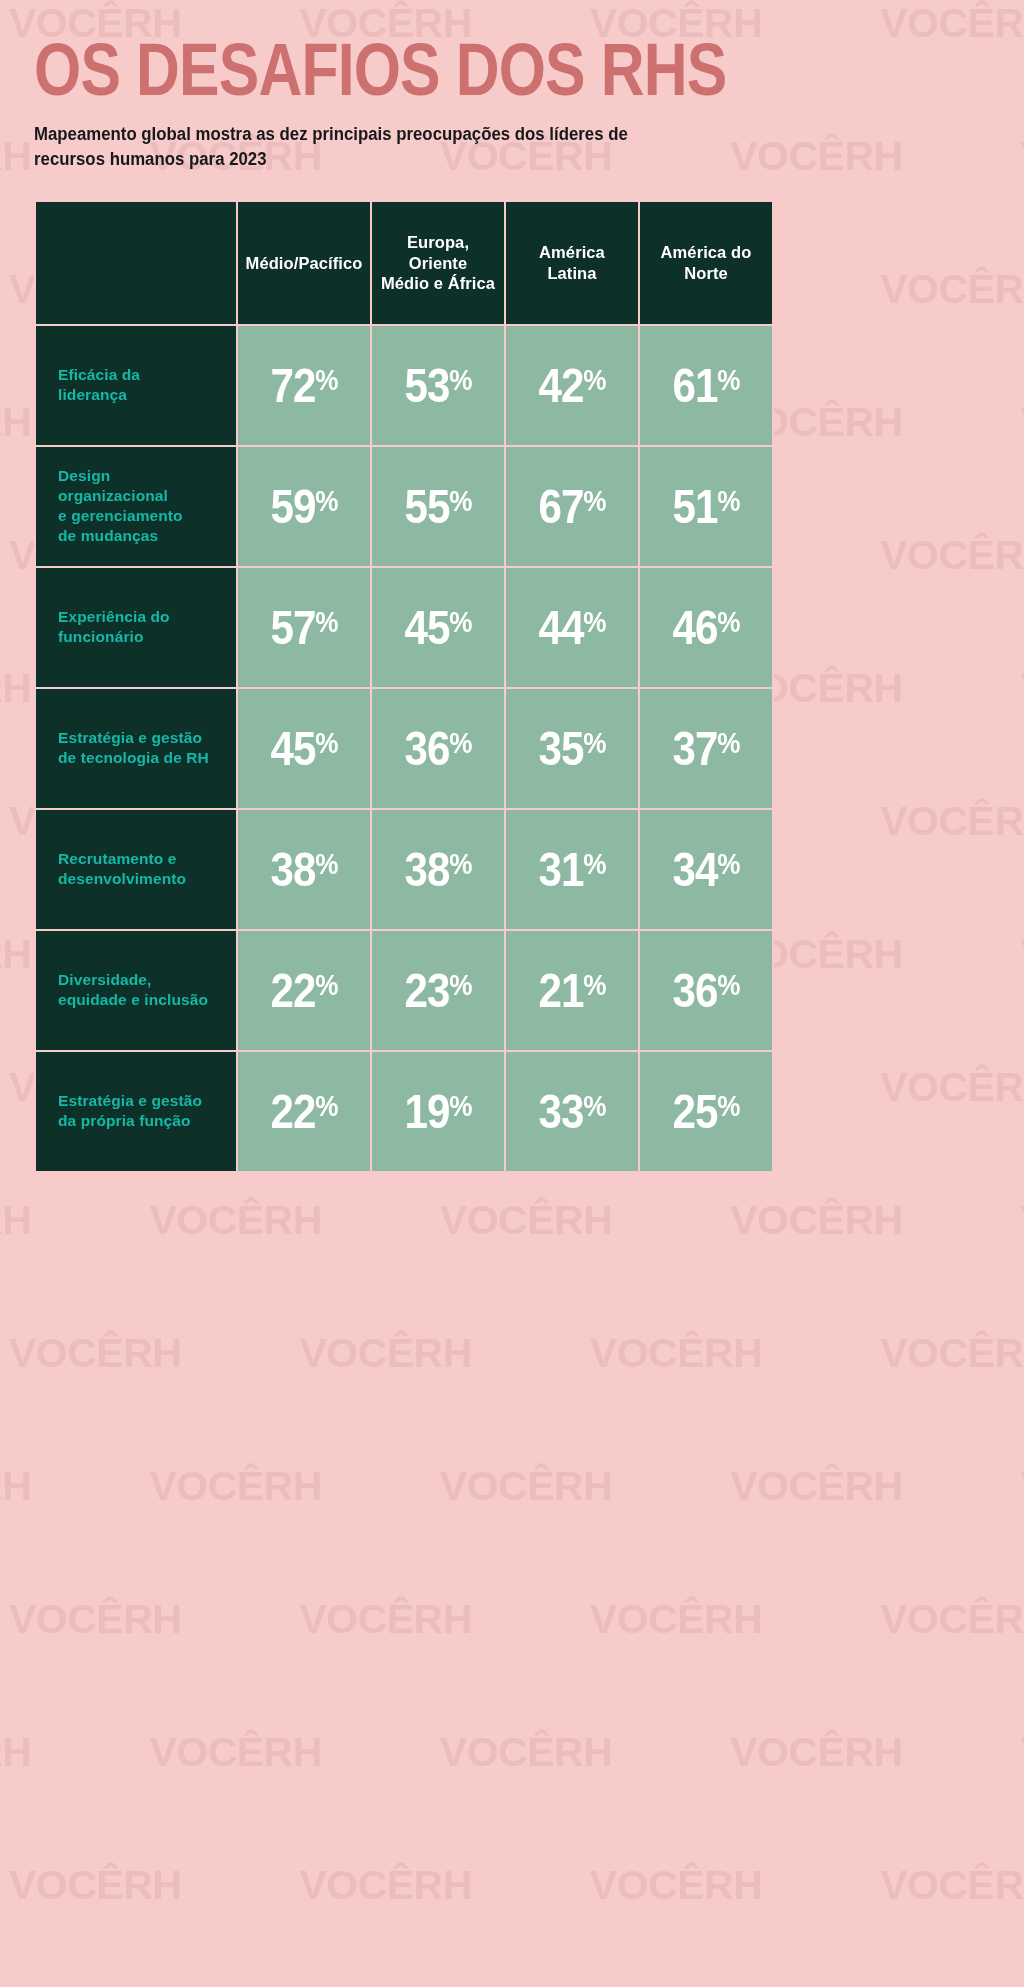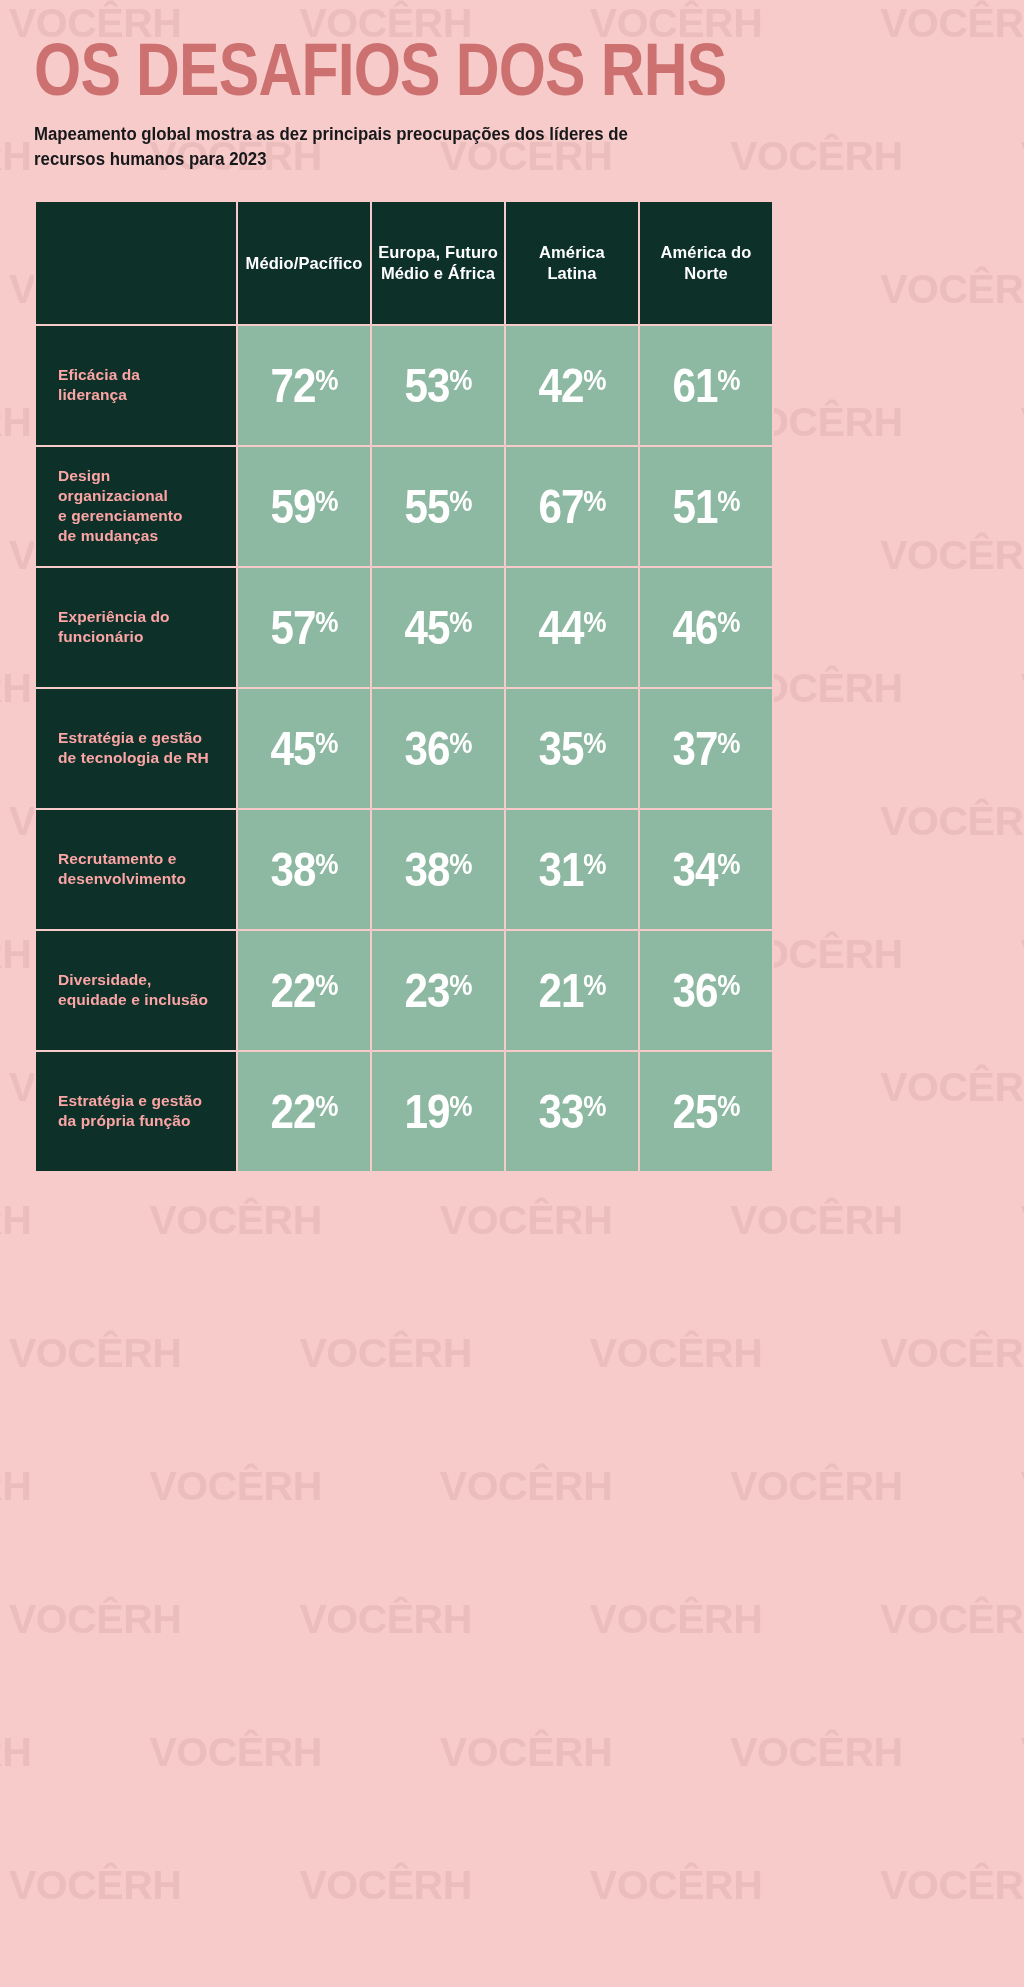--- a/index.html
+++ b/index.html
@@ -97,21 +97,21 @@
     font-size: 16.5px;
     line-height: 1.24;
     text-align: center;
     padding: 4px 6px;
     letter-spacing: 0.1px;
   }
   thead th.corner { background: #0d3029; }
 
   tbody td.label {
     background: #0d3029;
-    color: #fca5a5;
+    color: #14b8a6;
     font-family: "Liberation Sans Narrow", "Liberation Sans", sans-serif;
     font-weight: 700;
     font-size: 15.5px;
     line-height: 1.30;
     padding: 6px 10px 6px 22px;
     text-align: left;
     letter-spacing: 0.1px;
   }
 
   tbody td.value {
@@ -255,21 +255,21 @@
         <col class="c-data">
         <col class="c-data">
     </colgroup>
     <thead>
       <tr id="head-row">
         <th class="corner"></th>
       <th>
             <div>Médio/Pacífico</div>
           </th>
           <th>
-            <div>Europa, Futuro</div>
+            <div>Europa, Oriente</div>
             <div>Médio e África</div>
           </th>
           <th>
             <div>América</div>
             <div>Latina</div>
           </th>
           <th>
             <div>América do</div>
             <div>Norte</div>
           </th>

